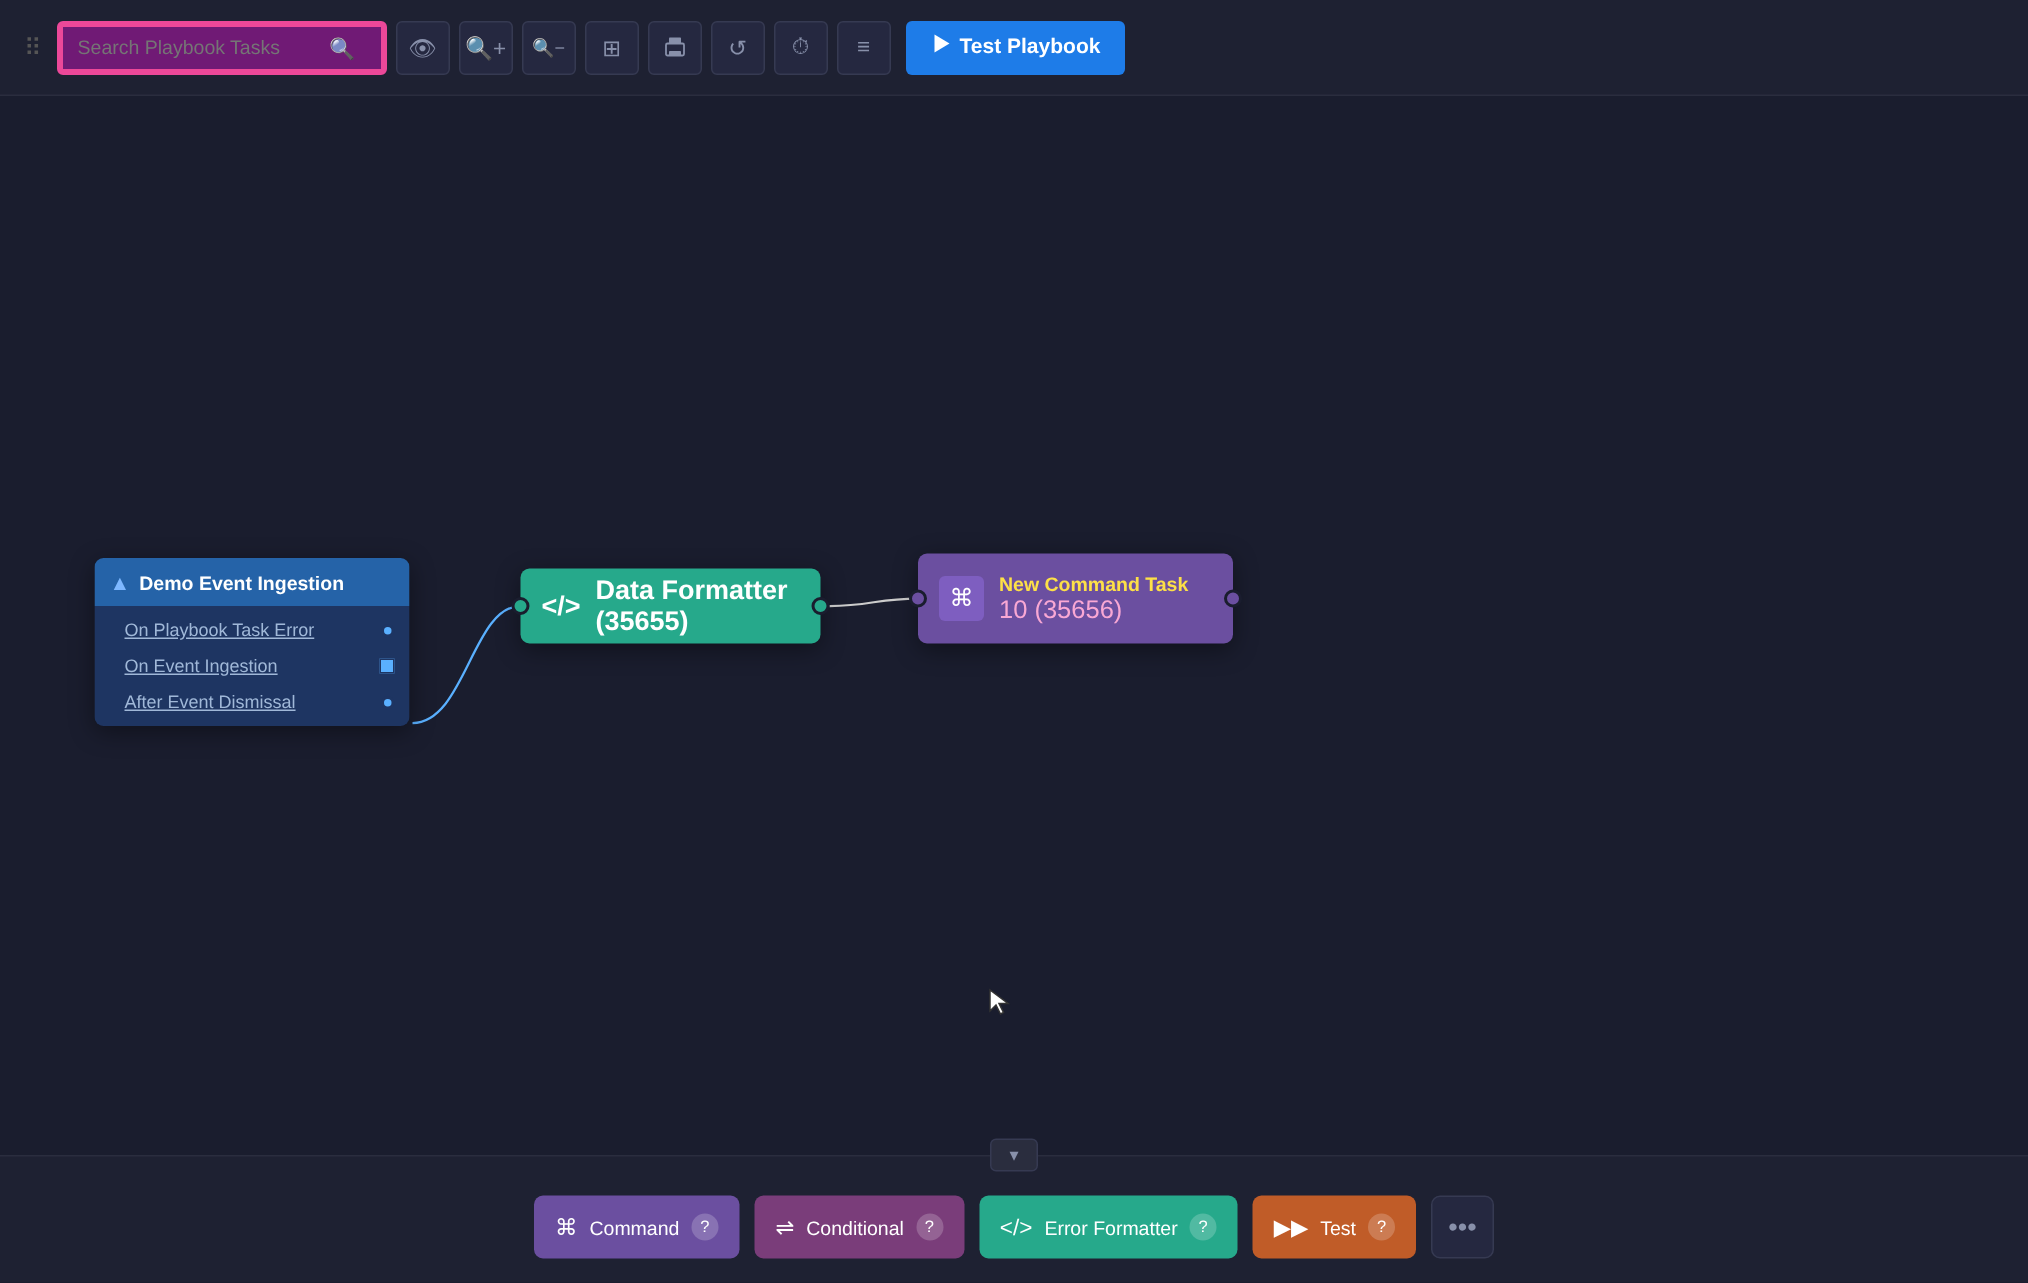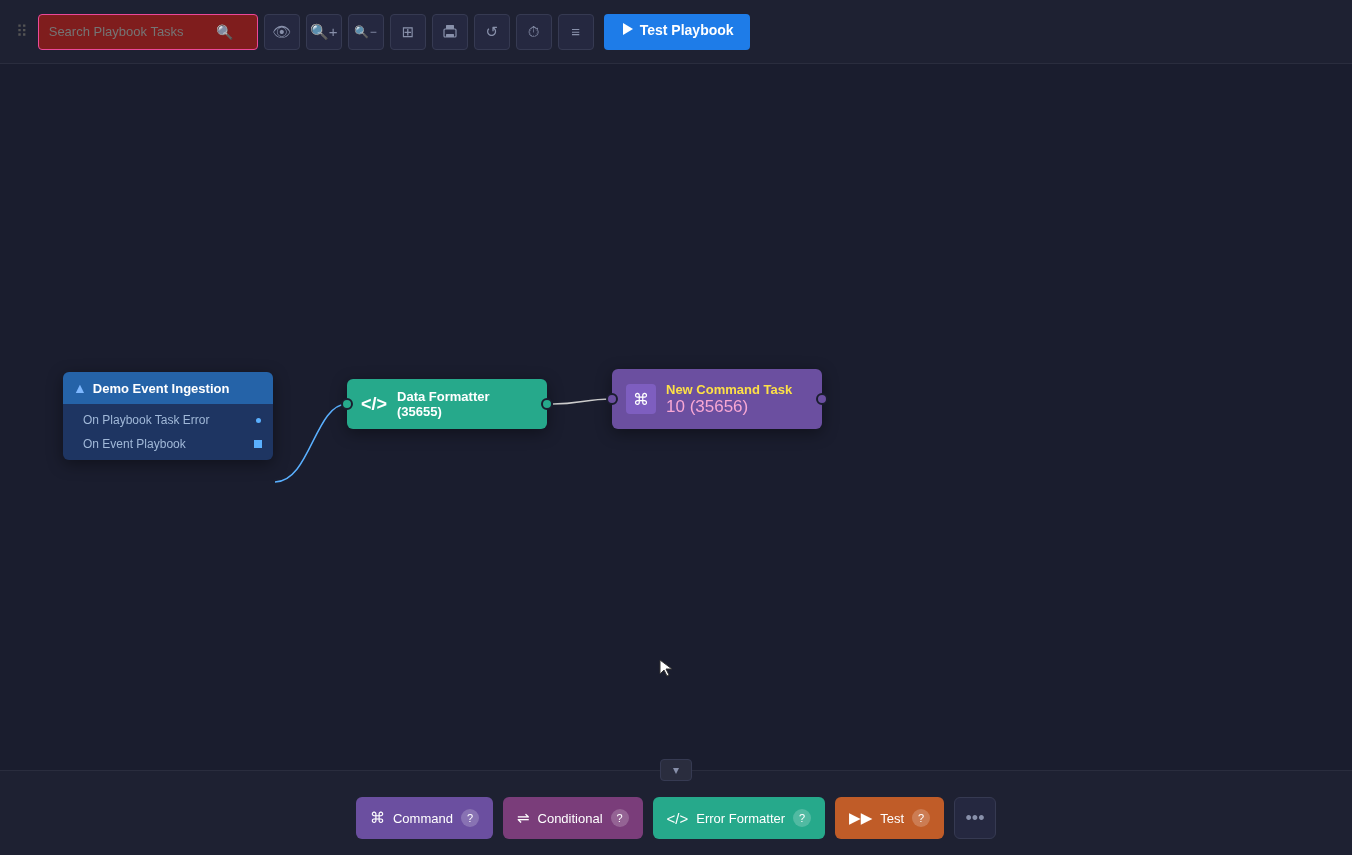--- a/index.html
+++ b/index.html
@@ -24,22 +24,22 @@
     }
     .drag-handle {
       color: #555;
       font-size: 16px;
       cursor: grab;
       padding: 4px;
     }
     .search-box {
       display: flex;
       align-items: center;
-      background: #7f1d1d;
-      border: 1px solid #ec4899;
+      background: #701a75;
+      border: 4px solid #ec4899;
       border-radius: 4px;
       padding: 4px 10px;
       gap: 8px;
       width: 220px;
       height: 36px;
     }
     .search-box input {
       background: transparent;
       border: none;
       outline: none;
@@ -127,20 +127,21 @@
       padding: 4px 0;
     }
     .playbook-row {
       display: flex;
       align-items: center;
       justify-content: space-between;
       padding: 5px 10px 5px 20px;
       font-size: 12px;
       color: #a0b8d8;
       position: relative;
+      text-decoration: underline;
     }
     .playbook-row .row-dot {
       width: 9px;
       height: 9px;
       border-radius: 50%;
       background: #5ab0ff;
       border: 2px solid #1e3562;
       flex-shrink: 0;
     }
     .playbook-row .row-square {
@@ -165,21 +166,21 @@
       padding: 0 14px;
       box-shadow: 0 4px 16px rgba(0,0,0,0.4);
     }
     .formatter-node .node-icon-code {
       font-size: 18px;
       color: #fff;
       font-weight: bold;
     }
     .formatter-node .node-label {
       color: #fff;
-      font-size: 13px;
+      font-size: 18px;
       font-weight: 600;
     }
     
     .connector-left {
       position: absolute;
       left: -6px;
       top: 50%;
       transform: translateY(-50%);
       width: 12px;
       height: 12px;
@@ -389,22 +390,26 @@
     <div class="playbook-node-header">
       <span class="node-icon">▲</span>
       <span>Demo Event Ingestion</span>
     </div>
     <div class="playbook-node-body">
       <div class="playbook-row">
         <span>On Playbook Task Error</span>
         <span class="row-dot"></span>
       </div>
       <div class="playbook-row">
-        <span>On Event Playbook</span>
+        <span>On Event Ingestion</span>
         <span class="row-square"></span>
+      </div>
+      <div class="playbook-row">
+        <span>After Event Dismissal</span>
+        <span class="row-dot"></span>
       </div>
     </div>
   </div>
 
   <div class="node formatter-node" style="position:absolute; left:347px; top:315px;">
     <div class="connector-left"></div>
     <span class="node-icon-code">&lt;/&gt;</span>
     <span class="node-label">Data Formatter (35655)</span>
     <div class="connector-right"></div>
   </div>

